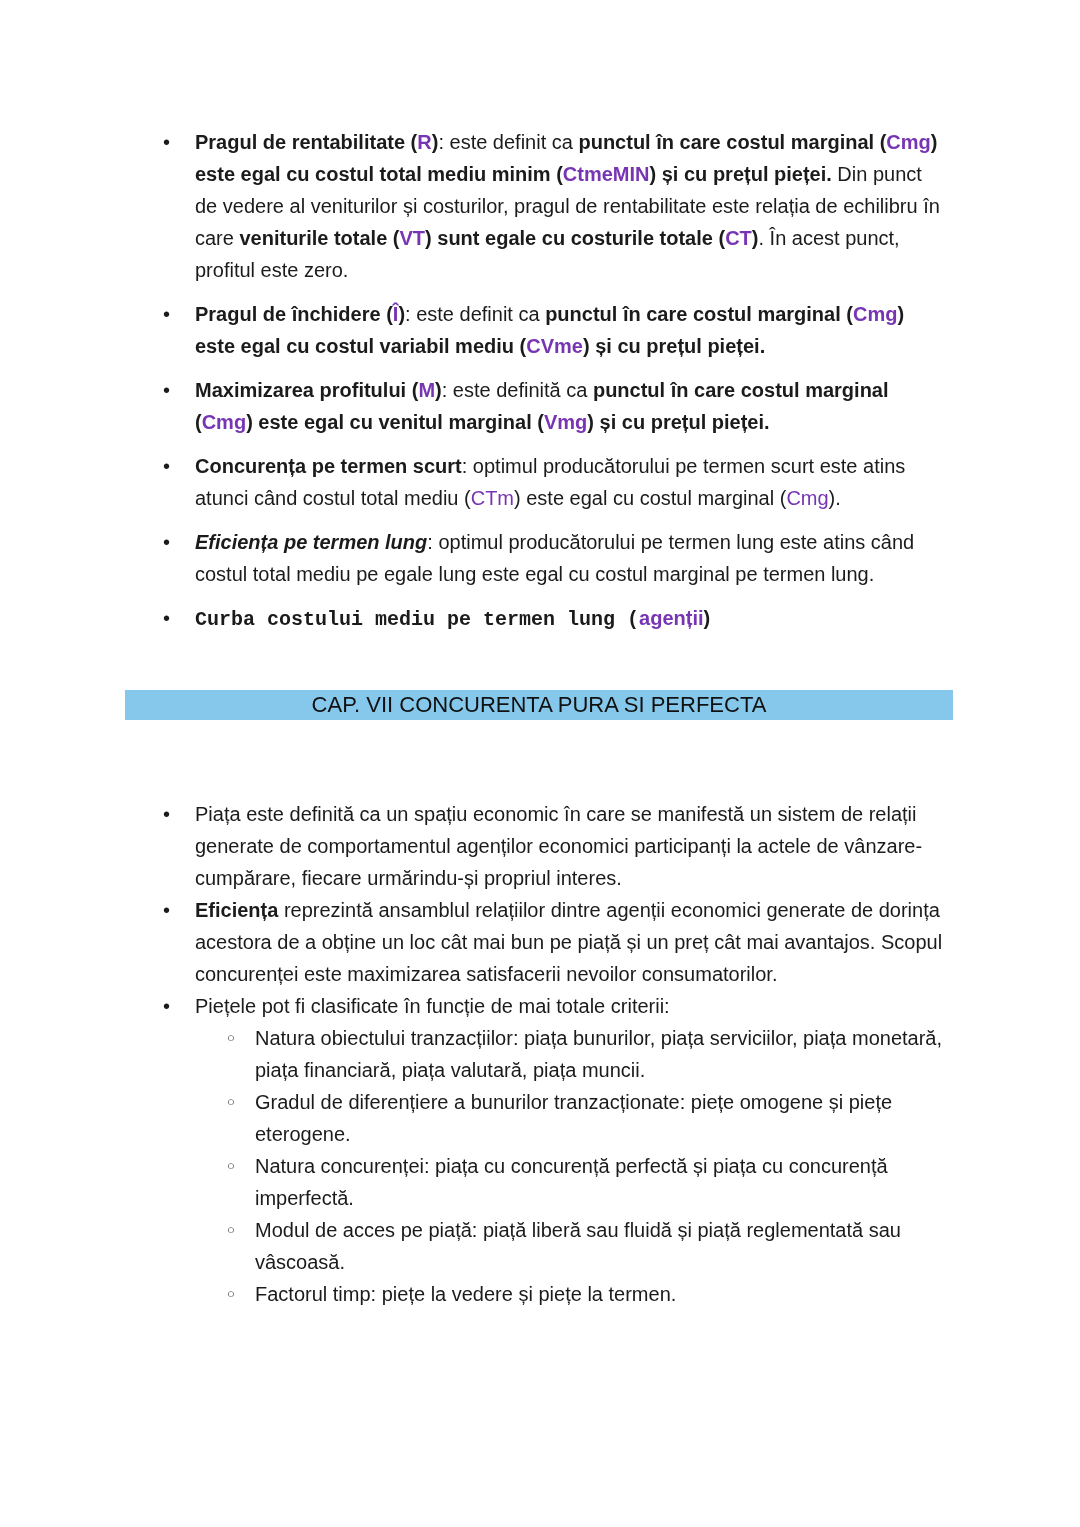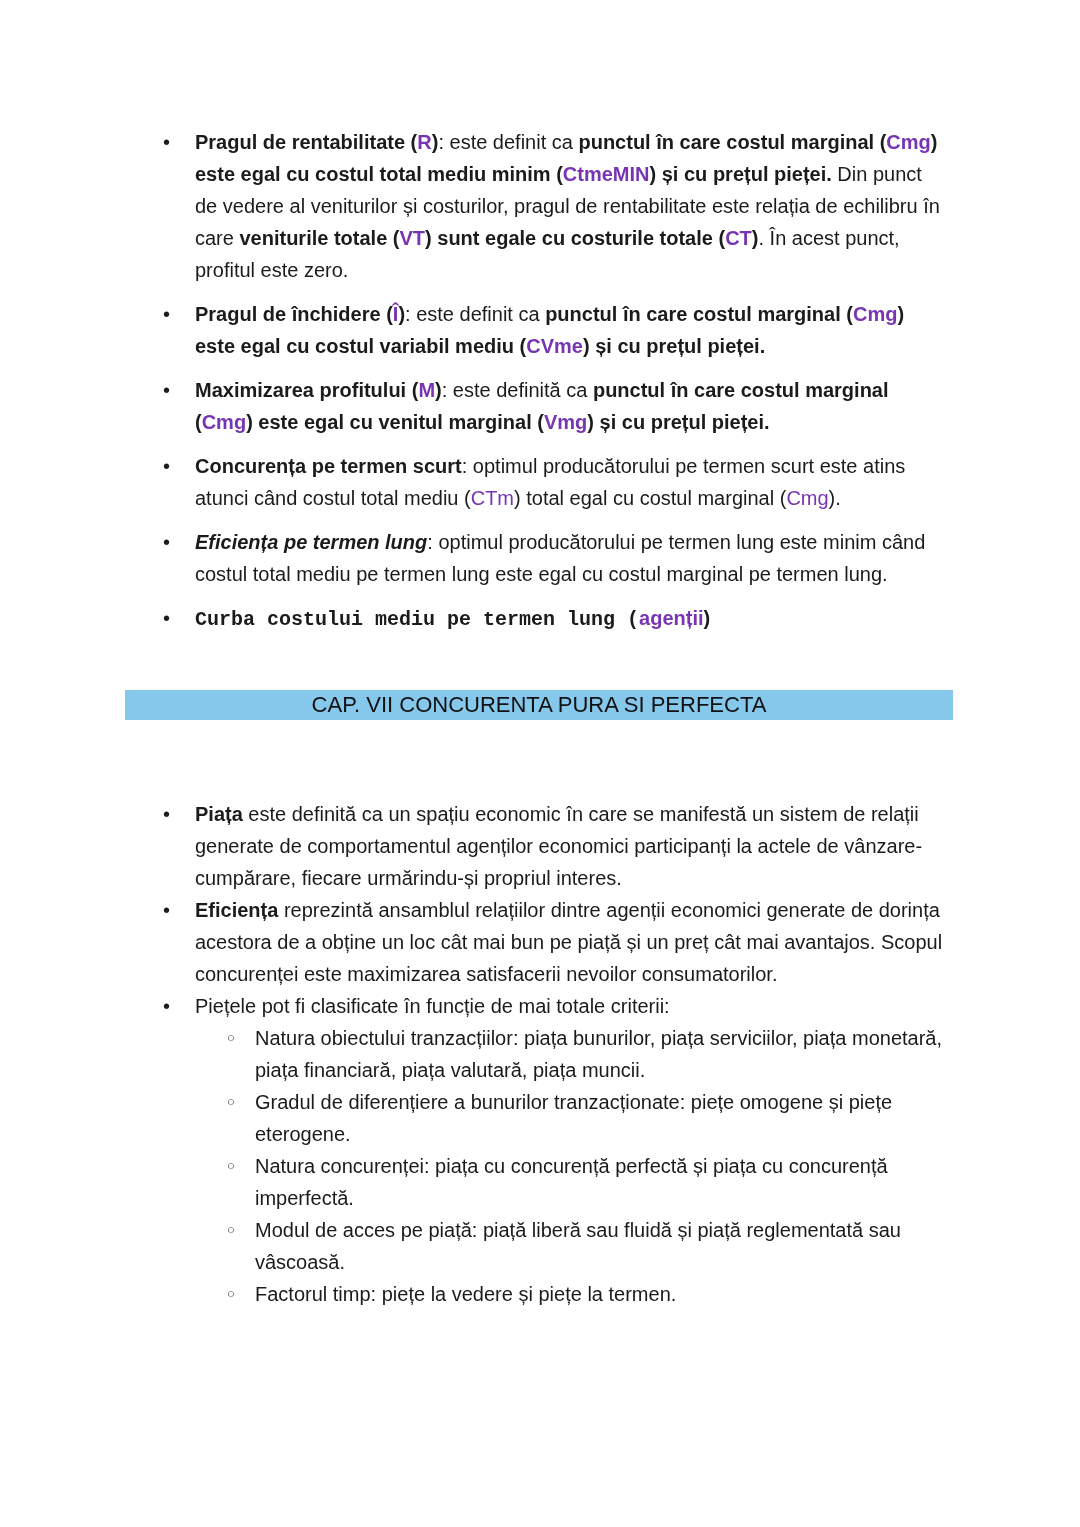--- a/index.html
+++ b/index.html
@@ -62,34 +62,34 @@
       <div class="bullet-row spaced">
         <span class="marker">•</span>
         <span class="txt"><span style="font-weight: 700;">Pragul de închidere (</span><span class="purple" style="font-weight: 700;">Î</span><span style="font-weight: 700;">)</span><span>: este definit ca </span><span style="font-weight: 700;">punctul în care costul marginal (</span><span class="purple" style="font-weight: 700;">Cmg</span><span style="font-weight: 700;">) este egal cu costul variabil mediu (</span><span class="purple" style="font-weight: 700;">CVme</span><span style="font-weight: 700;">) și cu prețul pieței.</span></span>
       </div>
       <div class="bullet-row spaced">
         <span class="marker">•</span>
         <span class="txt"><span style="font-weight: 700;">Maximizarea profitului (</span><span class="purple" style="font-weight: 700;">M</span><span style="font-weight: 700;">)</span><span>: este definită ca </span><span style="font-weight: 700;">punctul în care costul marginal (</span><span class="purple" style="font-weight: 700;">Cmg</span><span style="font-weight: 700;">) este egal cu venitul marginal (</span><span class="purple" style="font-weight: 700;">Vmg</span><span style="font-weight: 700;">) și cu prețul pieței.</span></span>
       </div>
       <div class="bullet-row spaced">
         <span class="marker">•</span>
-        <span class="txt"><span style="font-weight: 700;">Concurența pe termen scurt</span><span>: optimul producătorului pe termen scurt este atins atunci când costul total mediu (</span><span class="purple">CTm</span><span>) total egal cu costul marginal (</span><span class="purple">Cmg</span><span>).</span></span>
+        <span class="txt"><span style="font-weight: 700;">Concurența pe termen scurt</span><span>: optimul producătorului pe termen scurt este atins atunci când costul total mediu (</span><span class="purple">CTm</span><span>) este egal cu costul marginal (</span><span class="purple">Cmg</span><span>).</span></span>
       </div>
       <div class="bullet-row spaced">
         <span class="marker">•</span>
-        <span class="txt"><span style="font-weight: 700; font-style: italic;">Eficiența pe termen lung</span><span>: optimul producătorului pe termen lung este minim când costul total mediu pe termen lung este egal cu costul marginal pe termen lung.</span></span>
+        <span class="txt"><span style="font-weight: 700; font-style: italic;">Eficiența pe termen lung</span><span>: optimul producătorului pe termen lung este atins când costul total mediu pe egale lung este egal cu costul marginal pe termen lung.</span></span>
       </div>
       <div class="bullet-row">
         <span class="marker">•</span>
         <span class="txt"><span style="font-weight: 700; font-family: Liberation Mono, monospace;">Curba costului mediu pe termen lung (</span><span class="purple" style="font-weight: 700;">agenții</span><span style="font-weight: 700;">)</span></span>
       </div>
       <div class="banner">CAP. VII CONCURENTA PURA SI PERFECTA</div>
       <div class="bullet-row">
         <span class="marker">•</span>
-        <span class="txt"><span style="font-weight: 700;">Piața</span><span> este definită ca un spațiu economic în care se manifestă un sistem de relații generate de comportamentul agenților economici participanți la actele de vânzare-cumpărare, fiecare urmărindu-și propriul interes.</span></span>
+        <span class="txt"><span style="font-weight: 400;">Piața</span><span> este definită ca un spațiu economic în care se manifestă un sistem de relații generate de comportamentul agenților economici participanți la actele de vânzare-cumpărare, fiecare urmărindu-și propriul interes.</span></span>
       </div>
       <div class="bullet-row">
         <span class="marker">•</span>
         <span class="txt"><span style="font-weight: 700;">Eficiența</span><span> reprezintă ansamblul relațiilor dintre agenții economici generate de dorința acestora de a obține un loc cât mai bun pe piață și un preț cât mai avantajos. Scopul concurenței este maximizarea satisfacerii nevoilor consumatorilor.</span></span>
       </div>
       <div class="bullet-row">
         <span class="marker">•</span>
         <span class="txt"><span style="font-weight: 400;">Piețele pot fi clasificate</span><span> în funcție de mai totale criterii:</span></span>
       </div>
       <div class="sub-row">

